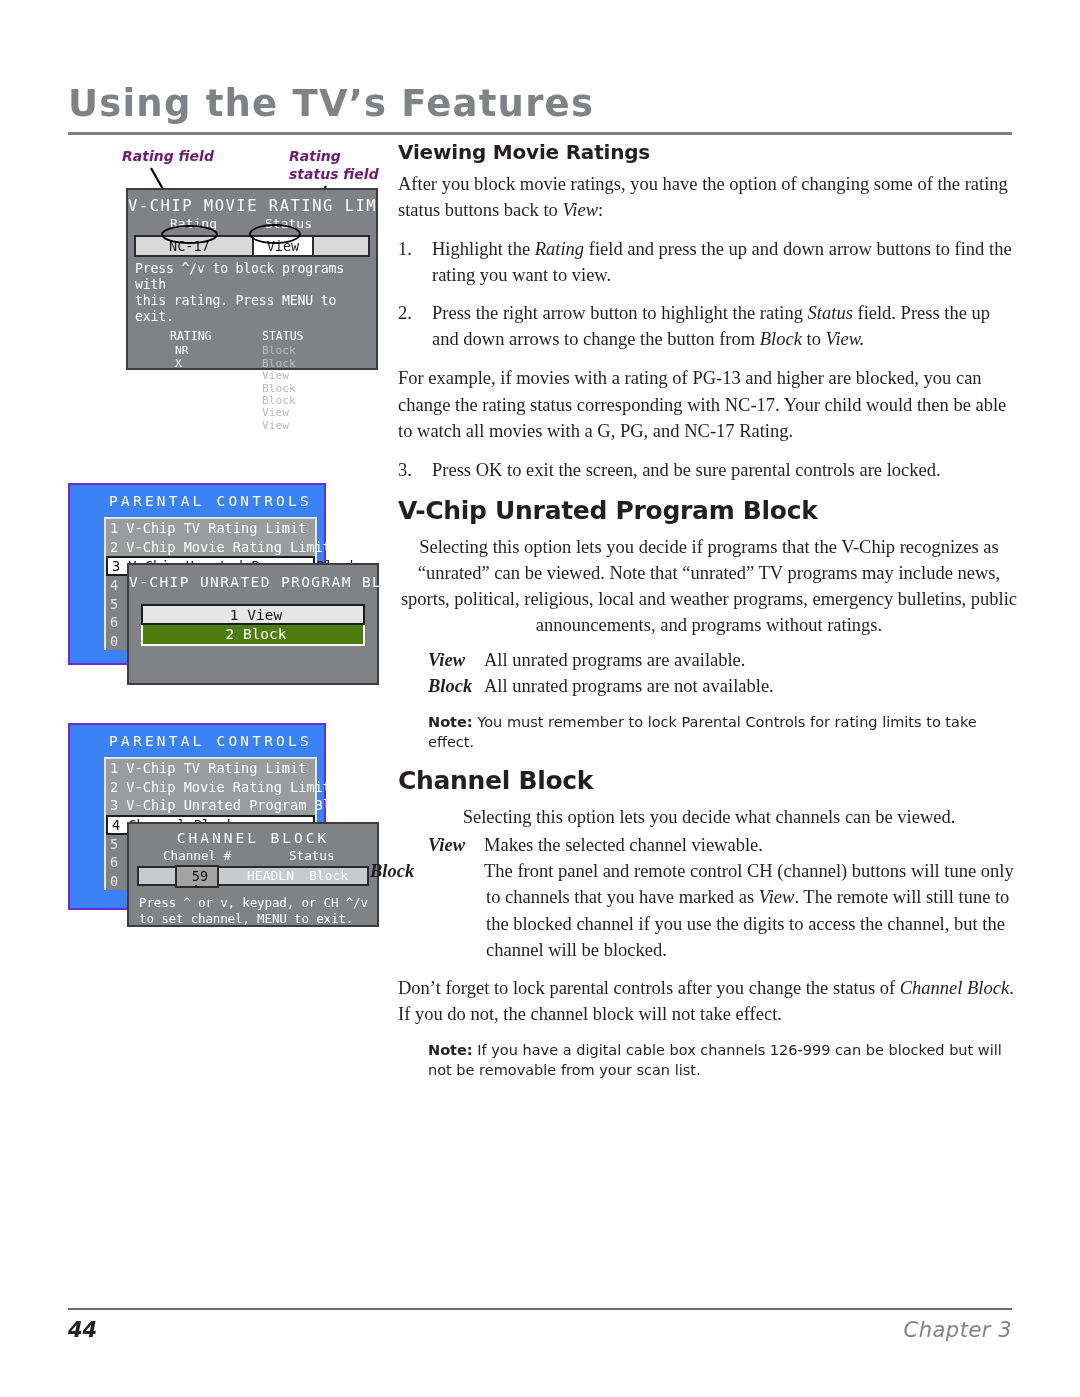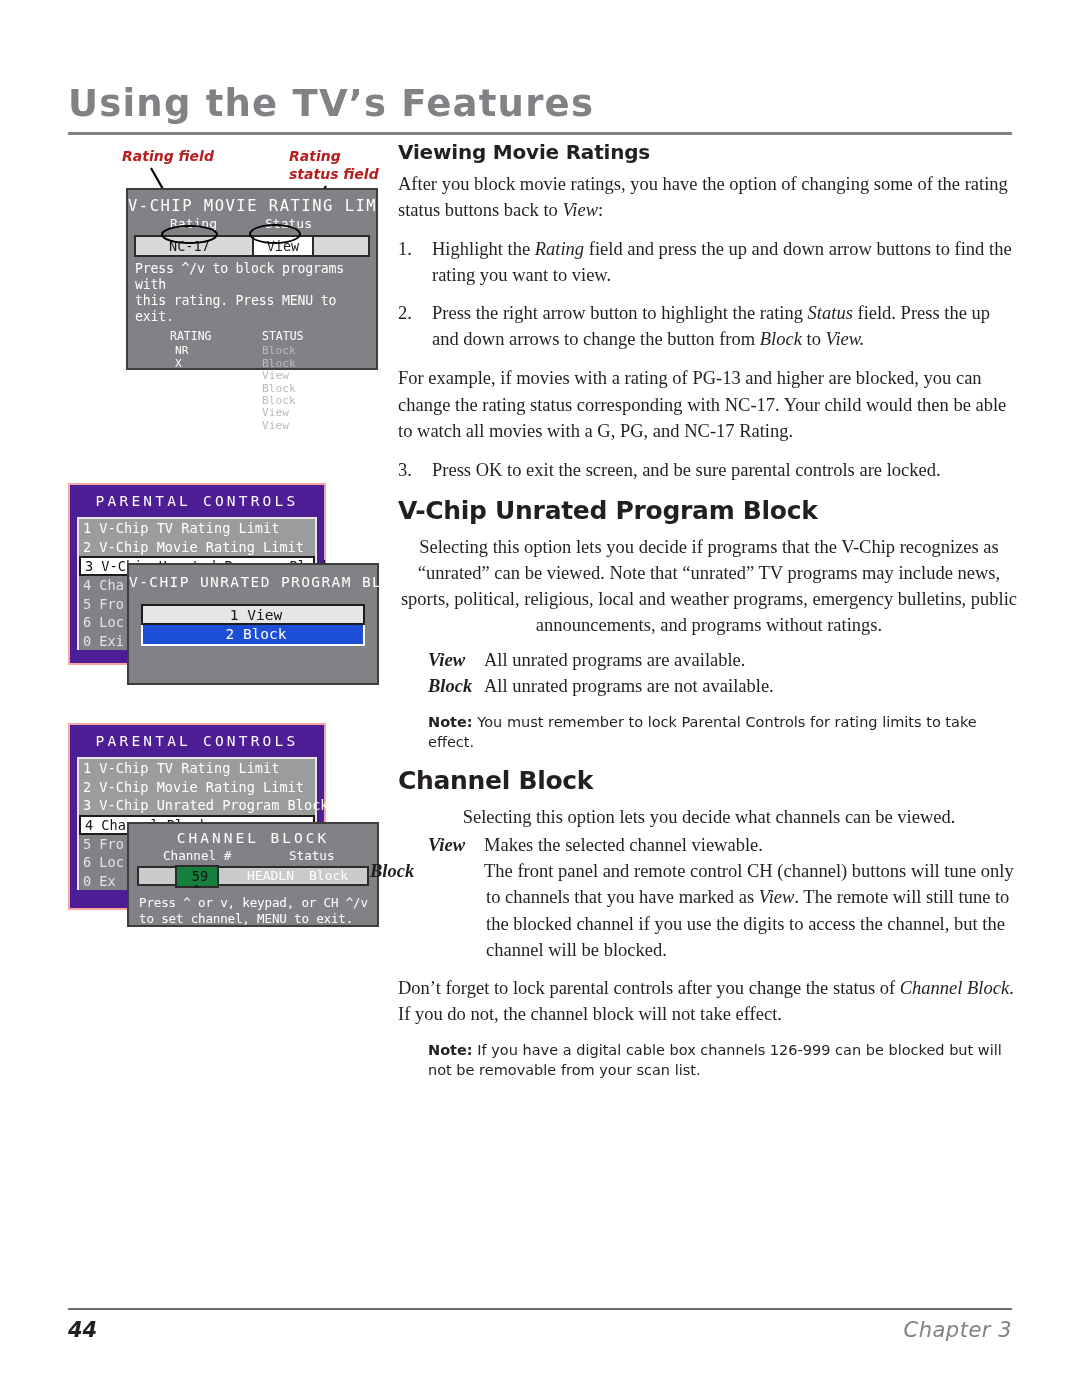--- a/index.html
+++ b/index.html
@@ -225,30 +225,31 @@
     pointer-events: none;
   }
 
   
   .callout-label {
     position: absolute;
     font-family: "DejaVu Sans", sans-serif;
     font-weight: bold;
     font-style: italic;
     font-size: 14px;
-    color: #b91c1c;
+    color: #701a75;
     line-height: 1.2;
   }
 
   
   .pc-panel {
     position: absolute;
-    background: #4c1d95;
-    border: 2px solid #fca5a5;
-    box-sizing: border-box;
+    background: #3b82f6;
+    border: 2px solid #6d28d9;
+    box-sizing: border-box;
+    padding-left: 27px;
   }
   .pc-title {
     text-align: center;
     color: #ffffff;
     font-family: "DejaVu Sans Mono", monospace;
     font-size: 14.5px;
     letter-spacing: 3.2px;
     margin-top: 8px;
     white-space: nowrap;
   }
@@ -304,21 +305,21 @@
     box-sizing: border-box;
     white-space: nowrap;
     text-align: center;
   }
   .opt-row.highlight {
     background: #e6e6e6;
     color: #141414;
     border: 2px solid #1c1c1c;
   }
   .opt-row.plain {
-    background: #1d4ed8;
+    background: #4d7c0f;
     color: #ffffff;
     border: 2px solid #ffffff;
     border-top: none;
   }
 
   
   #sub-channel-block .cb-cols {
     position: relative;
     height: 17px;
     margin-top: 2px;
@@ -330,21 +331,21 @@
     position: relative;
     margin: 1px 8px 0 8px;
     height: 20px;
     background: #c9cacb;
     border: 2px solid #2b2b2b;
     box-sizing: border-box;
   }
   #sub-channel-block .cb-bar .chnum {
     position: absolute; left: 36px; top: -3px;
     width: 44px; height: 23px;
-    background: #15803d; border: 2px solid #2b2b2b;
+    background: #a3a3a3; border: 2px solid #2b2b2b;
     box-sizing: border-box;
     color: #111; font-size: 13.5px; text-align: center; line-height: 19px; padding-left: 6px;
   }
   #sub-channel-block .cb-bar .chname {
     position: absolute; left: 108px; top: 0px;
     color: #ffffff; font-size: 13px;
   }
   #sub-channel-block .cb-bar .chstatus {
     position: absolute; left: 170px; top: 0px;
     color: #ffffff; font-size: 13px;

